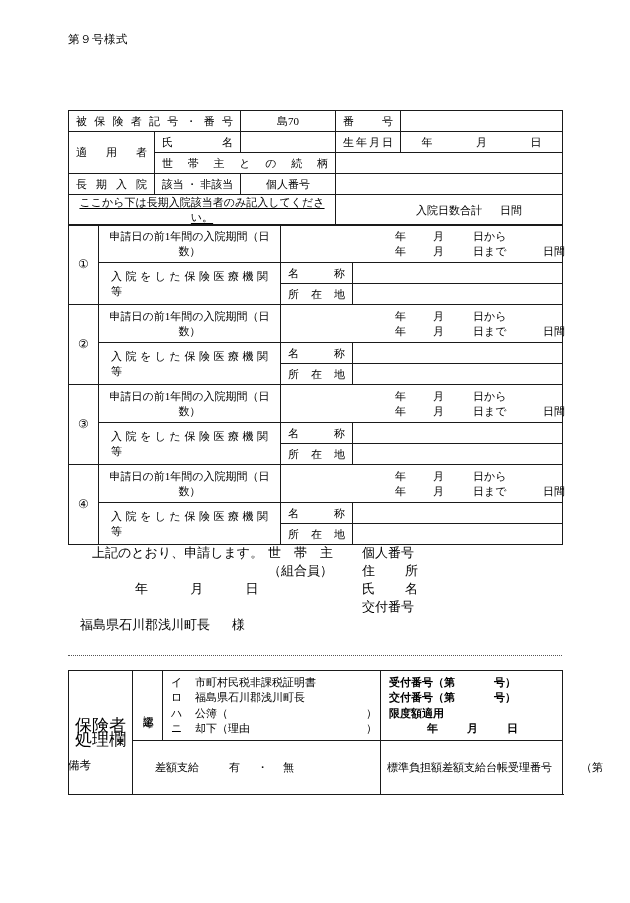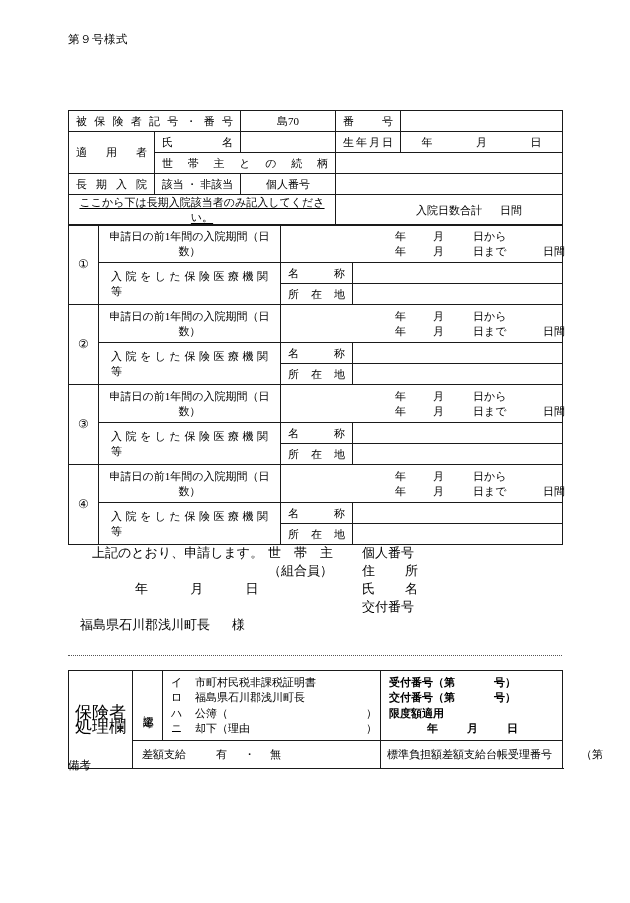--- a/index.html
+++ b/index.html
@@ -469,21 +469,21 @@
             <span class="n-text">限度額適用</span>
           </div>
           <div class="num-row">
             <span class="n-y">年</span>
             <span class="n-m">月</span>
             <span class="n-d">日</span>
           </div>
         </td>
       </tr>
       <tr>
-        <td colspan="2" style="padding:3px">
+        <td colspan="2" style="padding:16px">
           <div class="diff-row">
             <span class="f-lab">差額支給</span>
             <span class="f-yes">有</span>
             <span class="f-dot">・</span>
             <span class="f-no">無</span>
           </div>
         </td>
         <td colspan="2" style="padding:0">
           <div class="ledger-row">
             <span class="g-lab">標準負担額差額支給台帳受理番号</span>

